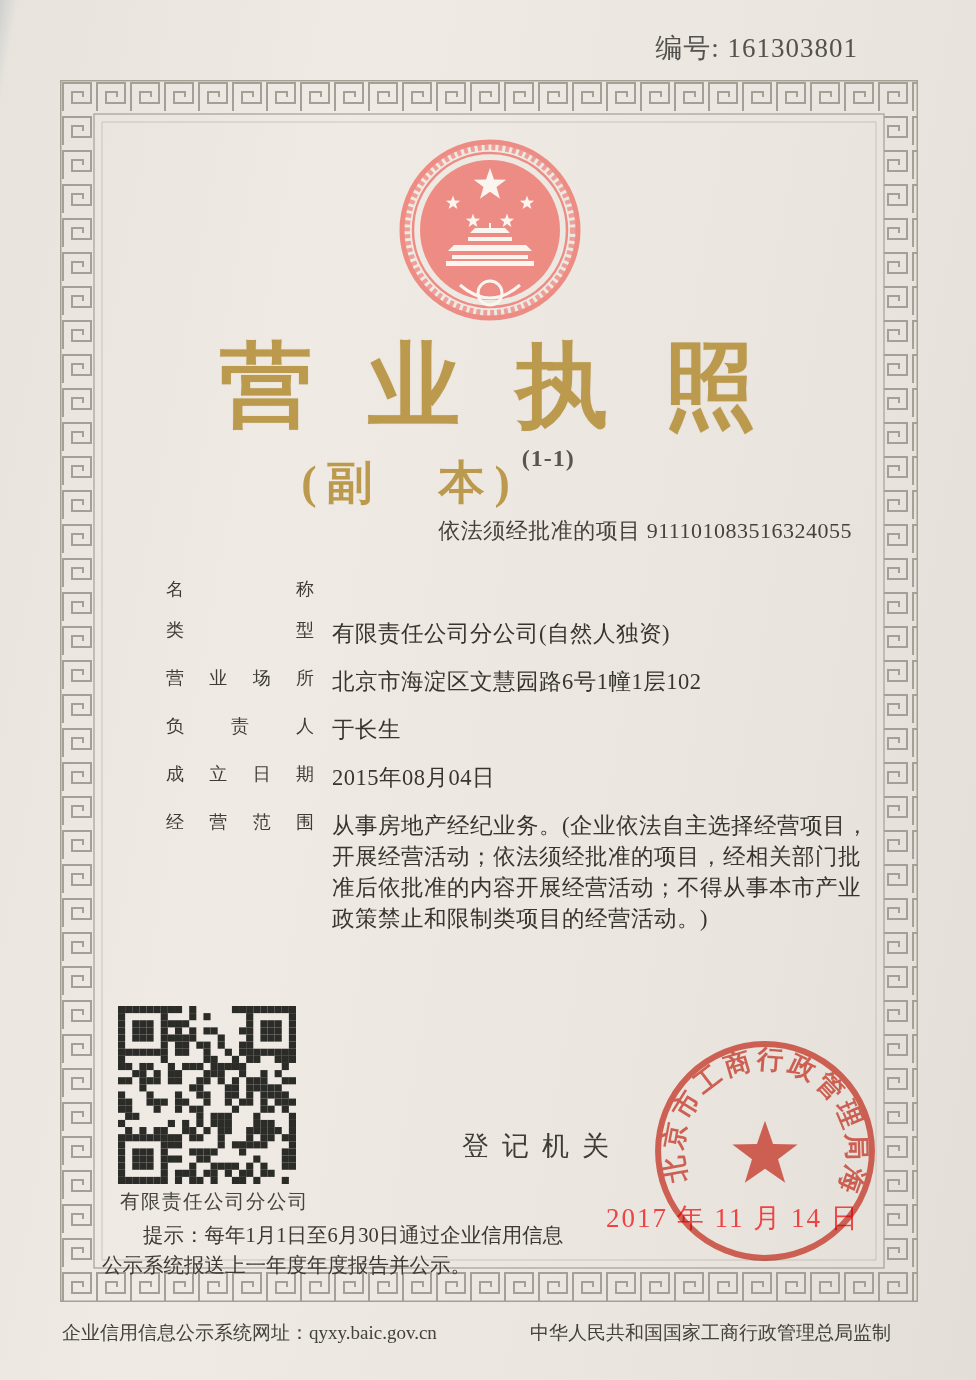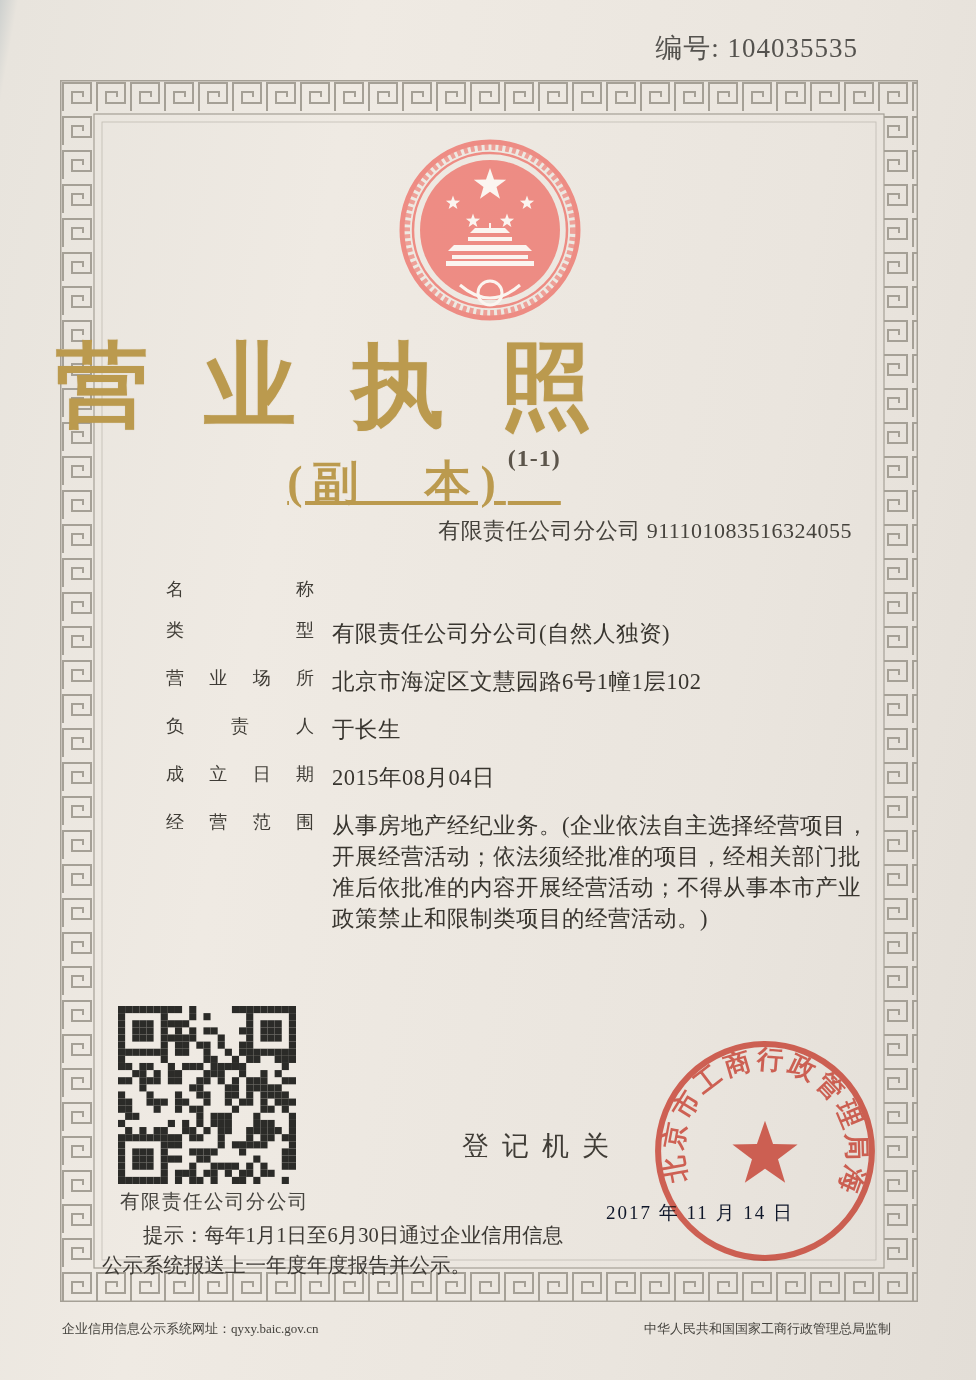--- a/index.html
+++ b/index.html
@@ -11,46 +11,46 @@
     width:976px;height:1380px;position:relative;overflow:hidden;
     background:linear-gradient(100deg,#cdd0ce 0px,#e8e4dd 18px,#efeae3 30%,#eae5de 70%,#e3ded7 100%);
     font-family:"Liberation Serif","DejaVu Serif",serif;
     color:var(--text);
   }
   .serial{position:absolute;top:30px;right:118px;font-size:27px;color:#54524e;letter-spacing:1px;}
   .frame{position:absolute;left:60px;top:80px;}
   .emblem{position:absolute;left:390px;top:133px;opacity:.9;}
   .title{
     position:absolute;top:336px;left:0;width:976px;box-sizing:border-box;
-    font-size:92px;font-weight:bold;color:var(--gold);
+    text-align:center;font-size:92px;font-weight:bold;color:var(--gold);
     letter-spacing:56px;padding-left:56px;line-height:1.1;
     text-shadow:0 0 1px rgba(160,120,40,.35);
   }
-  .subtitle{position:absolute;top:452px;left:0;width:848px;text-align:center;
-    font-size:46px;font-weight:bold;color:var(--gold);letter-spacing:10px;text-decoration:underline;}
+  .subtitle{position:absolute;top:452px;left:14px;width:848px;text-align:center;
+    font-size:46px;font-weight:bold;color:var(--gold);letter-spacing:10px;}
   .subtitle sup{font-size:24px;font-weight:bold;color:#5c554b;letter-spacing:1px;
     position:relative;top:-16px;margin-left:2px;}
   .credit{position:absolute;top:516px;right:124px;font-size:22px;color:#45423c;letter-spacing:.5px;}
   .fields{position:absolute;left:166px;top:577px;width:716px;}
   .frow{display:flex;margin-bottom:17px;align-items:flex-start;}
   .flabel{width:148px;min-width:148px;font-size:18px;color:#3f3c36;margin-right:18px;
     text-align:justify;text-align-last:justify;}
   .fvalue{font-size:22.5px;line-height:31px;color:#38352f;letter-spacing:.5px;}
   .qr{position:absolute;left:118px;top:1006px;width:178px;height:178px;fill:#2b2b28;}
   .qr-caption{position:absolute;left:120px;top:1188px;font-size:19.5px;color:#46443f;letter-spacing:1.5px;}
   .reg-label{position:absolute;left:462px;top:1128px;font-size:27px;letter-spacing:13px;color:#3f3c36;}
-  .reg-date{position:absolute;left:606px;top:1200px;font-size:19px;color:#0f172a;letter-spacing:2px;}
+  .reg-date{position:absolute;left:606px;top:1200px;font-size:27px;color:#ef4444;letter-spacing:2px;}
   .seal{position:absolute;left:648px;top:1034px;width:234px;height:234px;opacity:.87;mix-blend-mode:multiply;}
   .seal .ring{fill:none;stroke:var(--seal_red);stroke-width:6;}
   .seal .star{fill:var(--seal_red);}
   .seal text{fill:var(--seal_red);font-size:26px;font-weight:bold;letter-spacing:4px;}
   .notice{position:absolute;left:102px;top:1220px;width:478px;font-size:20.5px;line-height:30px;
     text-indent:2em;color:#3c3934;}
   .footer{position:absolute;left:0;top:1320px;width:953px;box-sizing:border-box;
-    display:flex;justify-content:space-between;padding:0 62px;font-size:13px;color:#44423d;text-align:center;}
+    display:flex;justify-content:space-between;padding:0 62px;font-size:19px;color:#44423d;text-align:center;}
   .meander-path{fill:none;stroke:var(--border);stroke-width:2;}
   .frame-line{fill:none;stroke:var(--border);}
   .emblem .ring{fill:none;stroke:var(--emblem_red);}
   .emblem .disc{fill:var(--emblem_red);}
   .emblem .white{fill:#fdf7f2;}
   .emblem .wline{stroke:#fdf7f2;fill:none;}
 </style>
 </head>
 <body>
 
@@ -62,21 +62,21 @@
   </defs>
   <rect x="0" y="0" width="858" height="34" fill="url(#meander)"></rect>
   <rect x="0" y="1188" width="858" height="34" fill="url(#meander)"></rect>
   <rect x="0" y="0" width="34" height="1222" fill="url(#meander)"></rect>
   <rect x="824" y="0" width="34" height="1222" fill="url(#meander)"></rect>
   <rect class="frame-line" x="0.75" y="0.75" width="856.5" height="1220.5" stroke-width="1.5"></rect>
   <rect class="frame-line" x="34" y="34" width="790" height="1154" stroke-width="1.2"></rect>
   <rect class="frame-line" x="42" y="42" width="774" height="1138" stroke-width="0.8" opacity="0.6"></rect>
 </svg>
 
-<div class="serial">编号: 104035535</div>
+<div class="serial">编号: 161303801</div>
 
 <svg class="emblem" width="200" height="200" viewBox="0 0 200 200">
   <circle class="ring" cx="100" cy="97" r="88" stroke-width="5"></circle>
   <circle class="ring" cx="100" cy="97" r="83" stroke-width="6" stroke-dasharray="4,3" opacity="0.8"></circle>
   <circle class="ring" cx="100" cy="97" r="77" stroke-width="2.5"></circle>
   <circle class="disc" cx="100" cy="97" r="70"></circle>
   <polygon class="white" points="100.0,35.0 104.0,46.5 116.2,46.7 106.5,54.1 110.0,65.8 100.0,58.8 90.0,65.8 93.5,54.1 83.8,46.7 96.0,46.5"></polygon>
   <polygon class="white" points="63.0,62.5 64.8,67.6 70.1,67.7 65.9,70.9 67.4,76.1 63.0,73.0 58.6,76.1 60.1,70.9 55.9,67.7 61.2,67.6"></polygon>
   <polygon class="white" points="83.0,80.5 84.8,85.6 90.1,85.7 85.9,88.9 87.4,94.1 83.0,91.0 78.6,94.1 80.1,88.9 75.9,85.7 81.2,85.6"></polygon>
   <polygon class="white" points="117.0,80.5 118.8,85.6 124.1,85.7 119.9,88.9 121.4,94.1 117.0,91.0 112.6,94.1 114.1,88.9 109.9,85.7 115.2,85.6"></polygon>
@@ -90,21 +90,21 @@
   <circle class="wline" cx="100" cy="160" r="12" stroke-width="3"></circle>
   <path class="wline" d="M70,152 Q100,178 130,152" stroke-width="3"></path>
 </svg>
 
 <div class="title">营业执照</div>
 
 <div class="subtitle">
   <span>(副　本)</span><sup>(1-1)</sup>
 </div>
 
-<div class="credit">有限责任公司分公司 911101083516324055</div>
+<div class="credit">依法须经批准的项目 911101083516324055</div>
 
 <div class="fields">
   <div class="frow">
     <div class="flabel">名称</div>
   </div>
   <div class="frow">
     <div class="flabel">类型</div>
     <div class="fvalue">有限责任公司分公司(自然人独资)</div>
   </div>
   <div class="frow">

